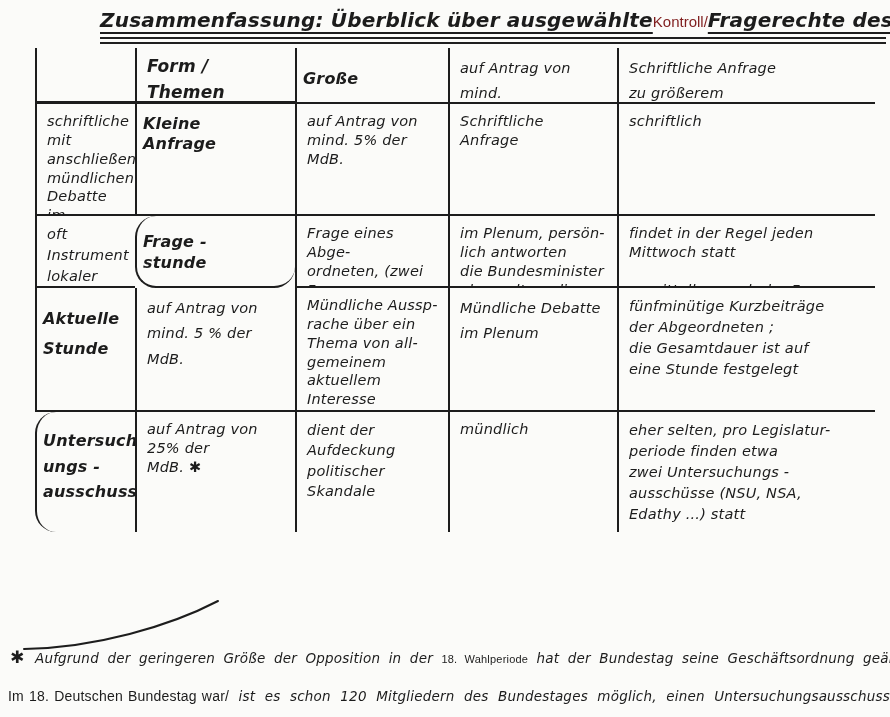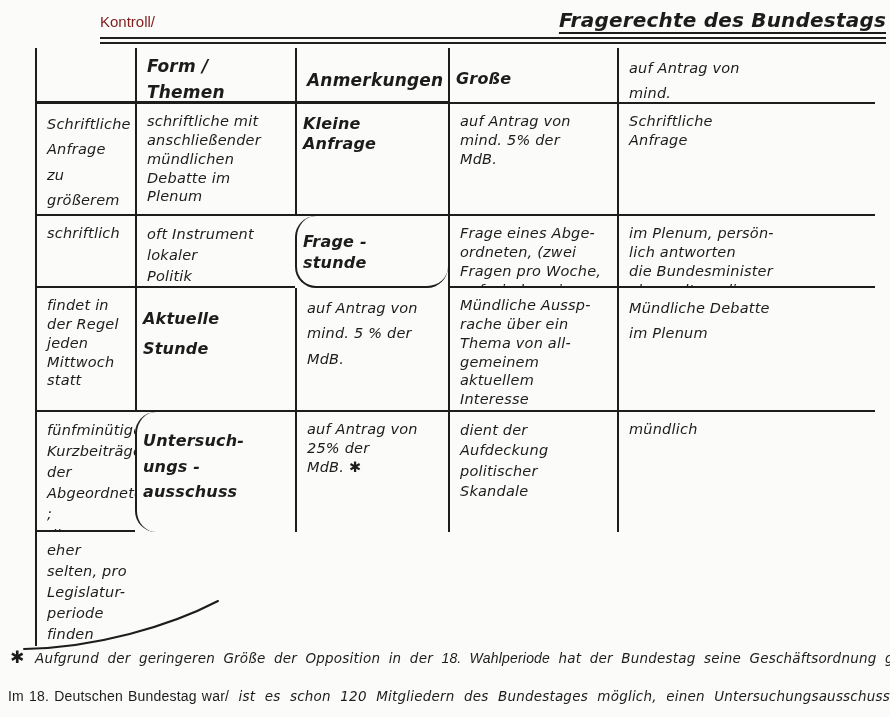--- a/index.html
+++ b/index.html
@@ -49,44 +49,44 @@
   .r3.rowname,.r5.rowname{line-height:1.6;border-radius:21px;}
   .c-init{line-height:1.75;}
   .r2 .c-init,.r3 .cell,.r3.cell{line-height:1.3;}
   .anm{line-height:1.45;}
   
   .fn1{
     position:absolute;left:10px;top:647px;width:876px;
     font-size:13.5px;white-space:nowrap;word-spacing:4px;
   }
   .fn1 .star{font-style:normal;font-size:17px;font-weight:700;margin-right:2px;}
-  .fn1 .print{font-size:14px;font-style:italic;}
+  .fn1 .print{font-size:11px;}
   .fn2{
     position:absolute;left:8px;top:688px;width:878px;
     font-size:13.5px;white-space:nowrap;word-spacing:5px;
   }
   .fn2 .print{font-size:14px;word-spacing:1px;}
   .arrow-svg{position:absolute;left:0;top:0;pointer-events:none;}
 </style>
 </head>
 <body>
 
 <div class="page">
 
   <div class="title-wrap">
+    <span class="hand">Zusammenfassung: Überblick über ausgewählte</span>
     <span class="print">Kontroll/</span>
     <span class="hand">Fragerechte des Bundestags</span>
   </div>
 
   <div class="grid">
 
     <div class="cell hb head h-mid"></div>
     <div class="cell hb head h-top hand">Form /
 Themen</div>
-    <div class="cell hb head h-mid hand">Anmerkungen</div>
 
     <div class="cell rb rowname hand">Große
 Anfrage</div>
     <div class="cell rb c-init hand">auf Antrag von
 mind.
 5% der MdB.</div>
     <div class="cell rb c-init hand">Schriftliche Anfrage
 zu größerem
 Themenkomplex</div>
     <div class="cell rb hand">schriftliche mit

